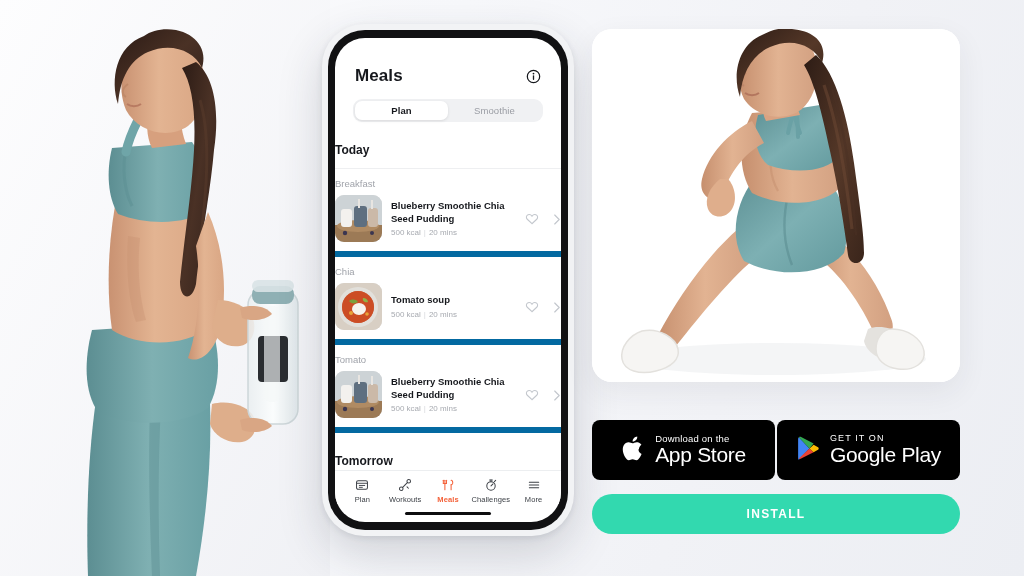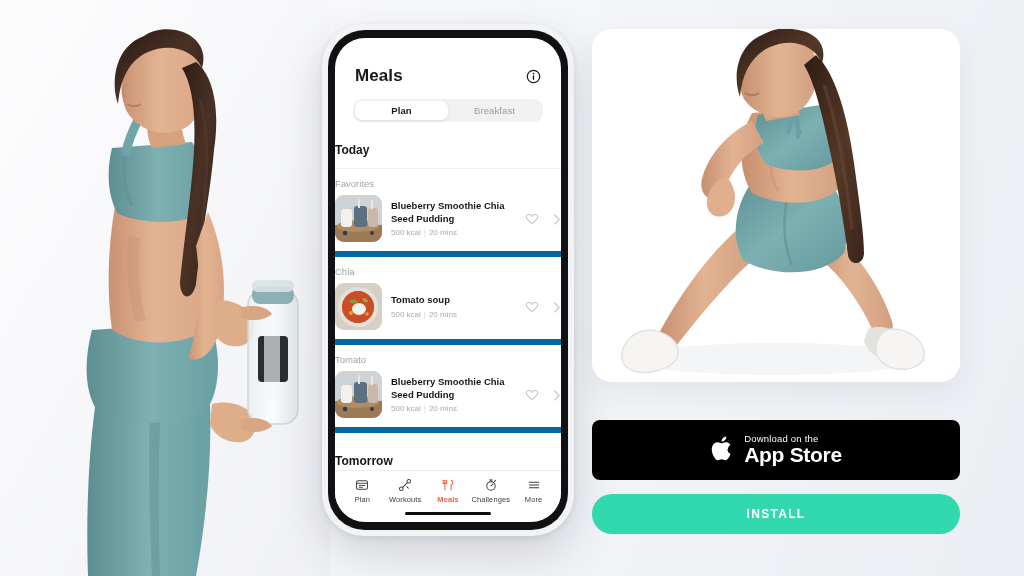--- a/index.html
+++ b/index.html
@@ -119,21 +119,21 @@
     display: flex; gap: 2px;
   }
   .badge {
     flex: 1; background: #000; border-radius: 8px;
     display: flex; align-items: center; justify-content: center; gap: 9px;
     padding: 0 10px; cursor: pointer;
   }
   .badge-txt { color: #fff; line-height: 1.05; }
   .badge-small { font-size: 9.5px; letter-spacing: .2px; display: block; }
   .badge-small.caps { font-size: 9px; letter-spacing: 1.1px; }
-  .badge-big { font-size: 21px; font-weight: bold; display: block; letter-spacing: -.3px; }
+  .badge-big { font-size: 21px; font-weight: normal; display: block; letter-spacing: -.3px; }
 
   .install {
     position: absolute; left: 592px; top: 494px; width: 368px; height: 40px;
     background: #32d9af; border-radius: 21px;
     display: flex; align-items: center; justify-content: center;
     color: #fff; font-size: 12px; font-weight: bold; letter-spacing: 1.3px;
     cursor: pointer; border: none;
   }
 </style>
 </head>
@@ -217,28 +217,28 @@
           <svg viewBox="0 0 16 16" width="15" height="15">
             <circle cx="8" cy="8" r="6.6" fill="none" stroke="#16181d" stroke-width="1.3"></circle>
             <circle cx="8" cy="4.9" r=".95" fill="#16181d"></circle>
             <rect x="7.3" y="6.6" width="1.4" height="5" rx=".7" fill="#16181d"></rect>
           </svg>
         </span>
       </div>
 
       <div class="segmented">
         <div class="seg active">Plan</div>
-        <div class="seg">Breakfast</div>
+        <div class="seg">Smoothie</div>
       </div>
 
       <div class="app-body">
 
         <div class="day-head">Today</div>
 
-        <div class="meal-label">Favorites</div>
+        <div class="meal-label">Breakfast</div>
         <div class="meal-row">
           <div class="thumb">
             <svg viewBox="0 0 47 47">
               <rect width="47" height="47" fill="#cdd3d6"></rect>
               <rect y="30" width="47" height="17" fill="#9c7a56"></rect>
               <ellipse cx="23" cy="31" rx="21" ry="6" fill="#b08b63"></ellipse>
               <rect x="6" y="14" width="11" height="18" rx="3" fill="#f3f1ee"></rect>
               <rect x="19" y="11" width="13" height="21" rx="3" fill="#5e6f80"></rect>
               <rect x="33" y="13" width="10" height="19" rx="3" fill="#cbb9a8"></rect>
               <rect x="23" y="4" width="2" height="9" fill="#e8e5e1"></rect>
@@ -473,15 +473,29 @@
         <path d="M17.2 14.8c0-3 2.4-4.4 2.5-4.5-1.4-2-3.5-2.3-4.2-2.3-1.8-.2-3.5 1-4.4 1-.9 0-2.3-1-3.8-1C5.4 8 3.6 9.1 2.6 10.9c-2 3.5-.5 8.7 1.4 11.5.9 1.4 2 2.9 3.5 2.9 1.4-.1 1.9-.9 3.6-.9s2.2.9 3.7.9c1.5 0 2.5-1.4 3.4-2.8 1.1-1.6 1.5-3.1 1.6-3.2-.1 0-3-1.2-3-4.5z" fill="#fff"></path>
         <path d="M14.5 5.8c.8-.9 1.3-2.2 1.1-3.5-1.1 0-2.5.8-3.3 1.7-.7.8-1.3 2.1-1.2 3.3 1.3.1 2.6-.6 3.4-1.5z" fill="#fff"></path>
       </svg>
     </span>
     <span class="badge-txt">
       <span class="badge-small">Download on the</span>
       <span class="badge-big">App Store</span>
     </span>
   </div>
 
+  <div class="badge">
+    <span>
+      <svg viewBox="0 0 26 28" width="25" height="27">
+        <path d="M3 2.2C2.5 2.6 2.2 3.3 2.2 4.2v19.6c0 .9.3 1.6.8 2L14 14 3 2.2z" fill="#4285f4"></path>
+        <path d="M18.3 17.9 14 14 3 24.5c.6.5 1.4.5 2.3 0l13-6.6z" fill="#ea4335"></path>
+        <path d="M22.9 12.6 18.3 10 14 14l4.3 3.9 4.6-2.6c1-.6 1-2.1 0-2.7z" fill="#fbbc04"></path>
+        <path d="M3 2.2c.7-.6 1.6-.6 2.3-.1l13 6.6L14 14 3 2.2z" fill="#34a853"></path>
+      </svg>
+    </span>
+    <span class="badge-txt">
+      <span class="badge-small caps">GET IT ON</span>
+      <span class="badge-big">Google Play</span>
+    </span>
+  </div>
 </div>
 
 <button class="install">INSTALL</button>
 
 </body></html>

